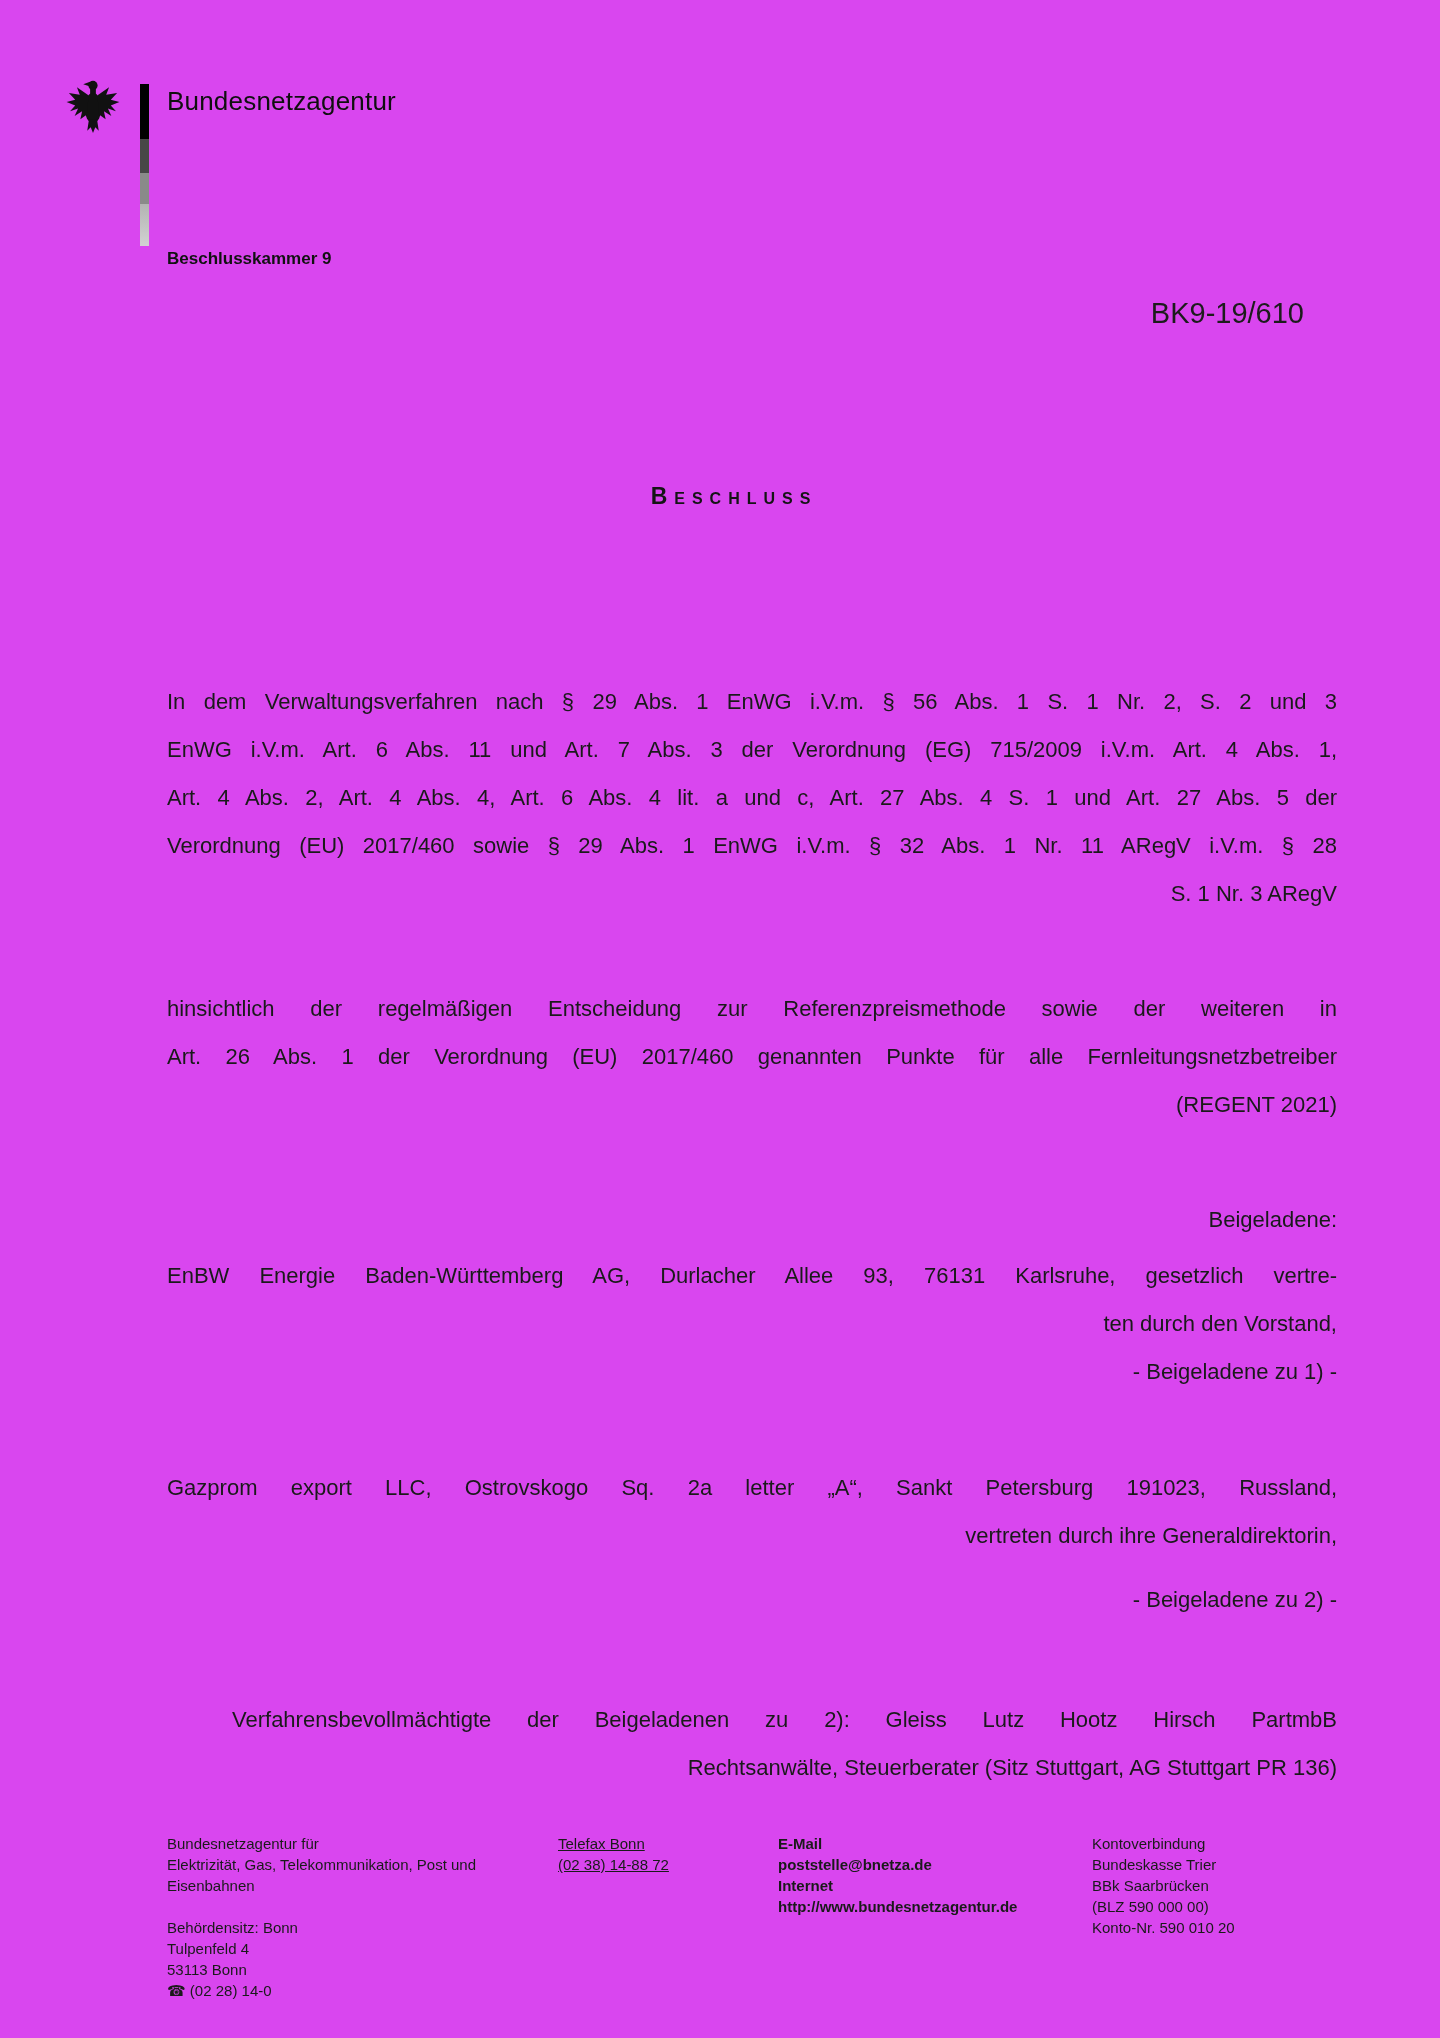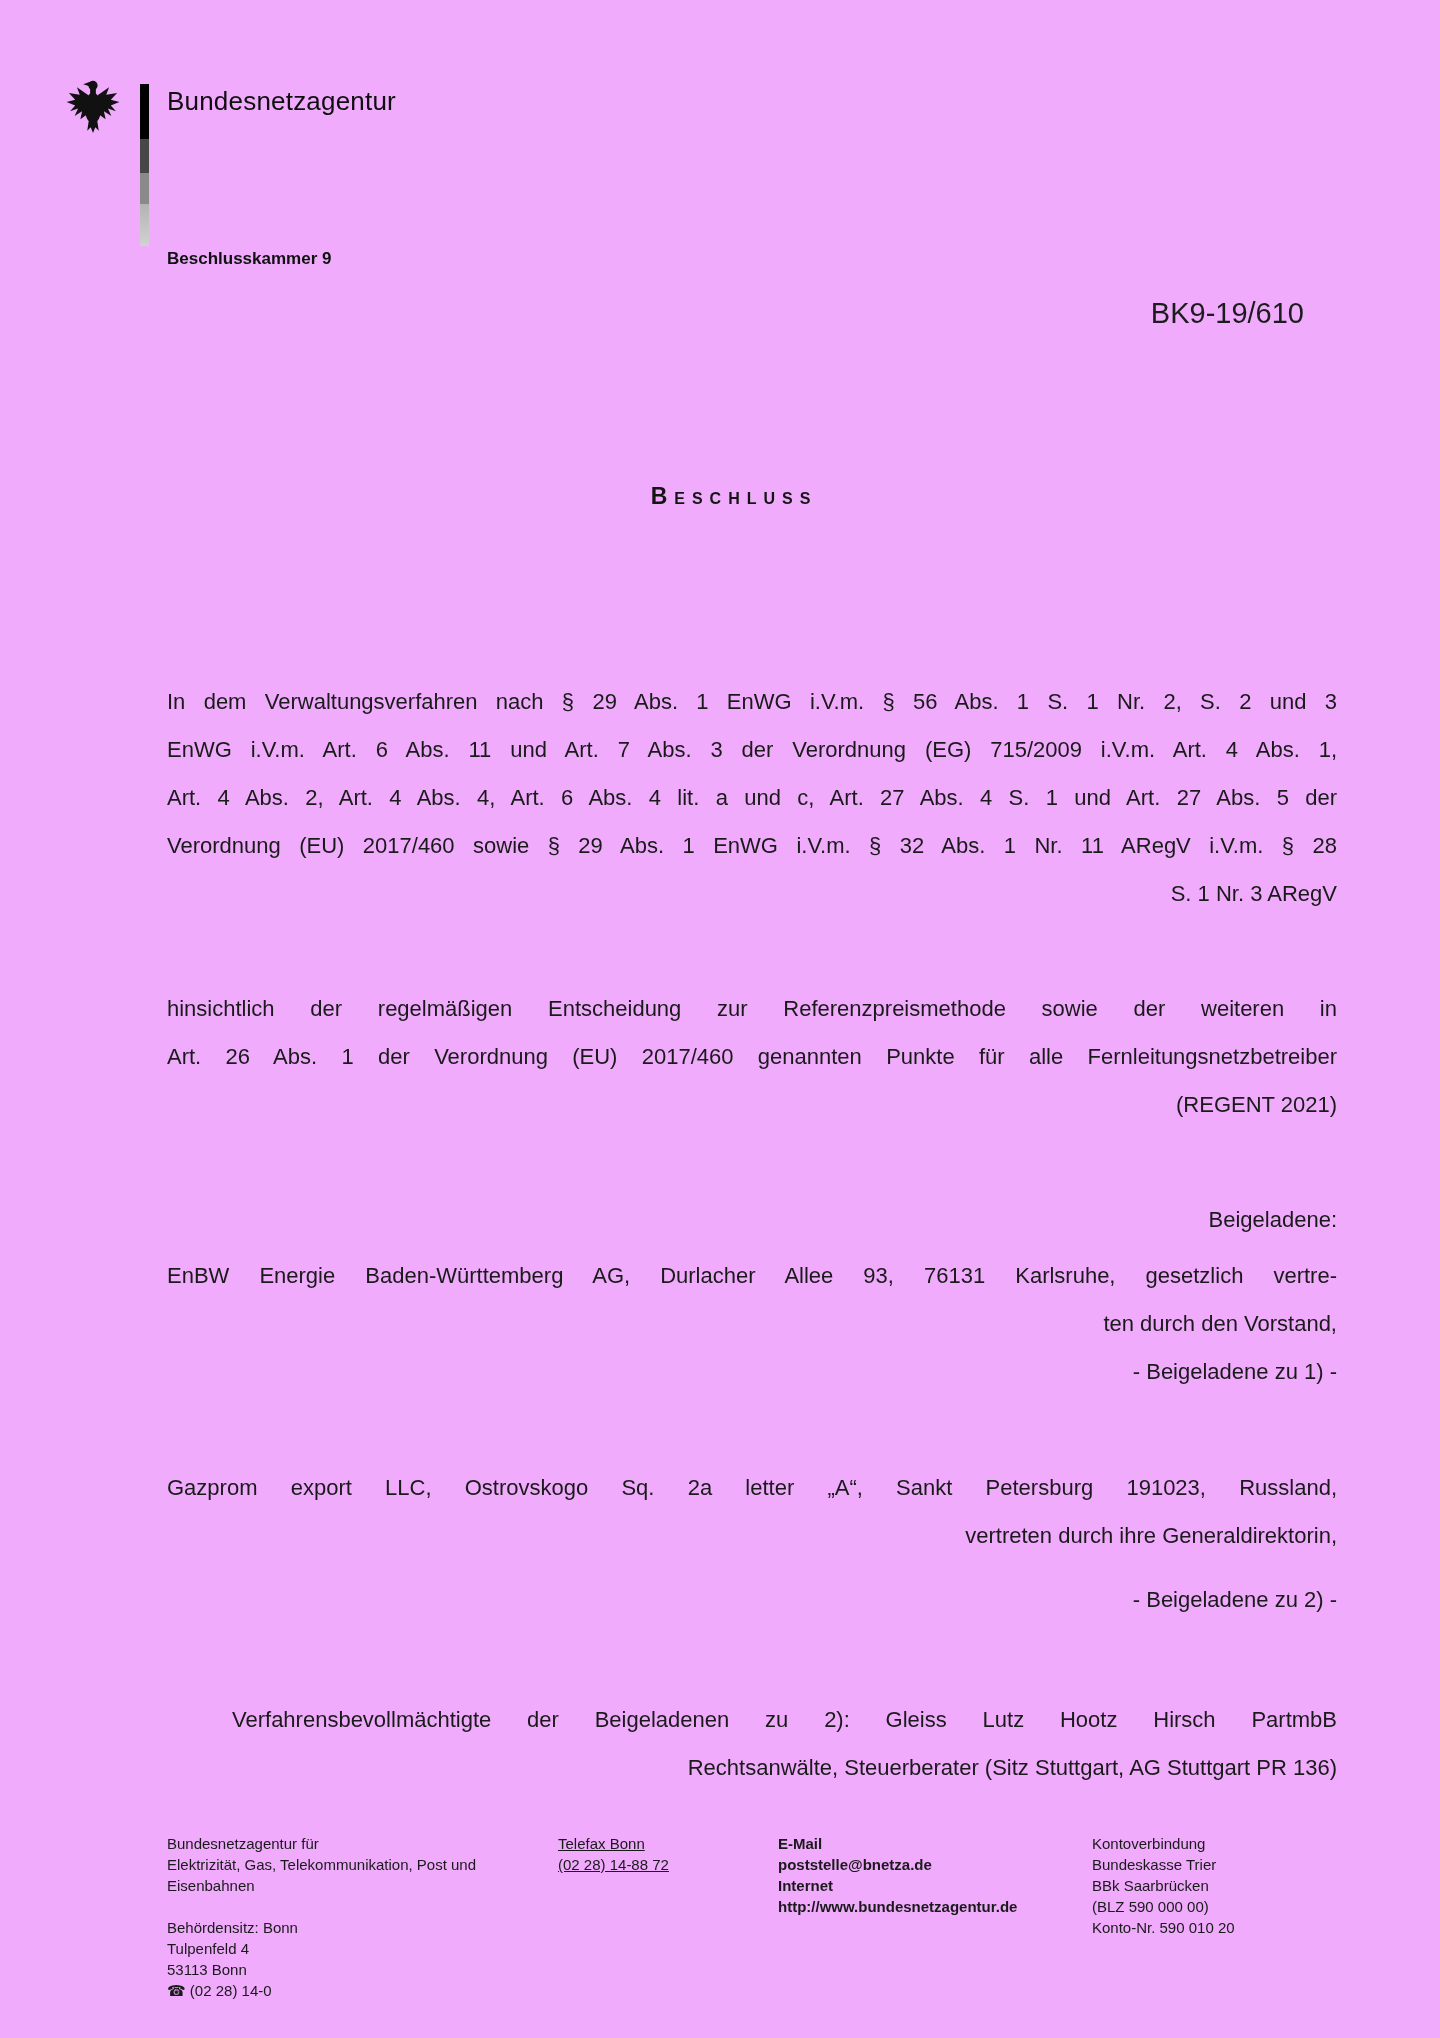--- a/index.html
+++ b/index.html
@@ -1,21 +1,21 @@
 <!DOCTYPE html>
 <html lang="de"><head>
 <meta charset="utf-8">
 <style>
   html,body{margin:0;padding:0;}
   body{
     width:1440px;height:2038px;background:#ffffff;
     font-family:"Liberation Sans","DejaVu Sans",sans-serif;
     color:#161616;
   }
-  .page{position:relative;width:1440px;height:2038px;background:#f0abfc;overflow:hidden;}
+  .page{position:relative;width:1440px;height:2038px;background:#d946ef;overflow:hidden;}
 
   
   .eagle{position:absolute;left:64px;top:78px;width:58px;height:62px;}
   .logo-bar{
     position:absolute;left:140px;top:84px;width:9px;height:162px;
     background:linear-gradient(to bottom,
       #000000 0%,#000000 34%,
       #474747 34%,#474747 55%,
       #8a8a8a 55%,#8a8a8a 74%,
       #b3b3b3 74%,#d2d2d2 100%);
@@ -120,21 +120,21 @@
         <div class="f-line">Elektrizität, Gas, Telekommunikation, Post und</div>
         <div class="f-line">Eisenbahnen</div>
         <div class="f-line"></div>
         <div class="f-line">Behördensitz: Bonn</div>
         <div class="f-line">Tulpenfeld 4</div>
         <div class="f-line">53113 Bonn</div>
         <div class="f-line">☎ (02 28) 14-0</div>
       </div>
       <div class="fcol" id="fc-fax">
         <div class="f-line">Telefax Bonn</div>
-        <div class="f-line">(02 28) 14-88 72</div>
+        <div class="f-line">(02 38) 14-88 72</div>
       </div>
       <div class="fcol" id="fc-online">
         <div class="f-line">E-Mail</div>
         <div class="f-line">poststelle@bnetza.de</div>
         <div class="f-line">Internet</div>
         <div class="f-line">http://www.bundesnetzagentur.de</div>
       </div>
       <div class="fcol" id="fc-bank">
         <div class="f-line">Kontoverbindung</div>
         <div class="f-line">Bundeskasse Trier</div>

